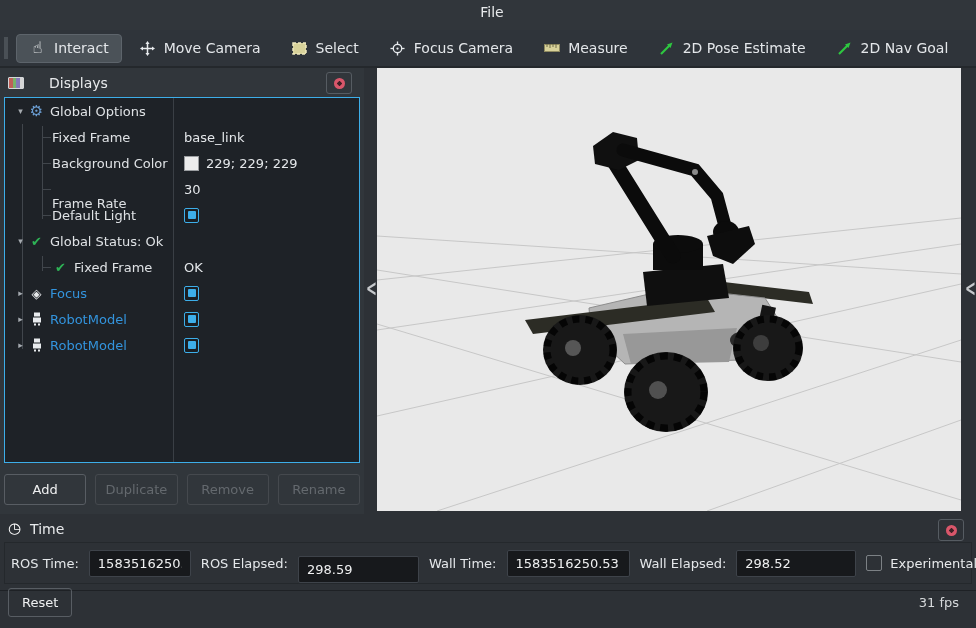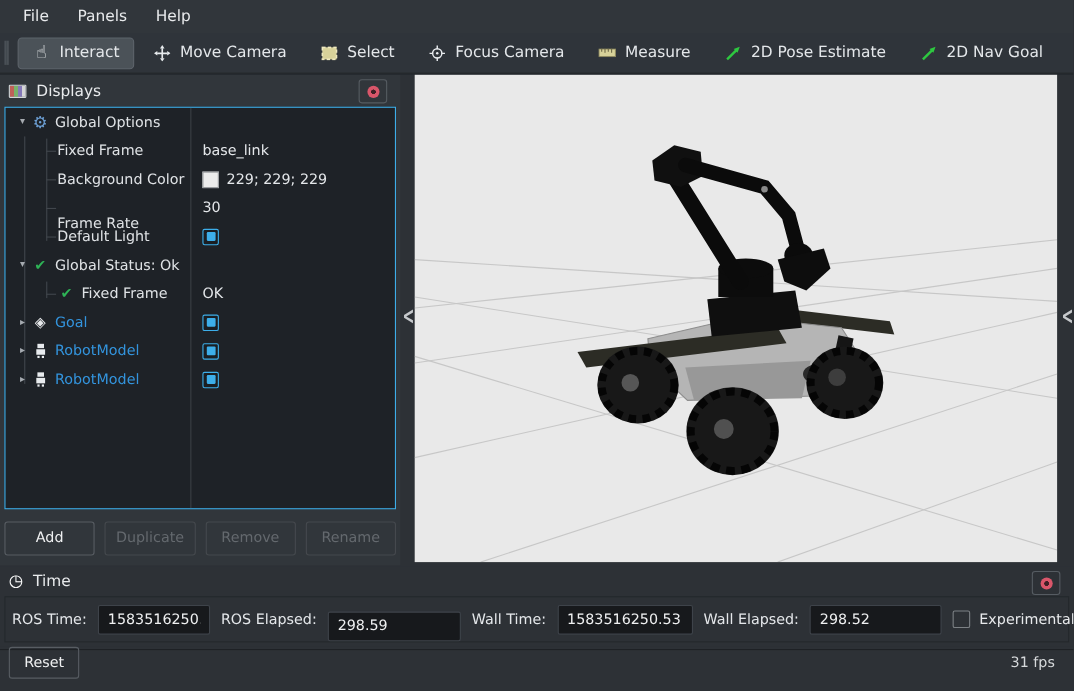--- a/index.html
+++ b/index.html
@@ -5,40 +5,40 @@
   * { box-sizing: border-box; margin: 0; padding: 0; }
   html,body { width: 976px; height: 628px; }
   body {
     font-family: "DejaVu Sans", "Liberation Sans", sans-serif;
     background: #2d3136; color: #e8eaec; overflow: hidden; position: relative;
     font-size: 14px;
   }
   
   #menubar {
     position: absolute; top: 0; left: 0; right: 0; height: 30px;
-    background: #31363b; display: flex; align-items: center; padding-left: 8px;
+    background: #31363b; display: flex; align-items: center; padding-left: 8px; flex-direction: column;
   }
   .menu-item { padding: 4px 13px; cursor: default; }
   
   #toolbar {
     position: absolute; top: 30px; left: 0; right: 0; height: 38px;
     background: #2f343a; display: flex; align-items: center; padding: 0 8px 0 4px;
     border-bottom: 2px solid #24282c;
   }
   .drag-handle { width: 6px; height: 22px; border-left: 2px solid #4a5056; border-right: 2px solid #4a5056; margin-right: 8px; }
   .tool {
     display: flex; align-items: center; gap: 8px; padding: 5px 12px;
     border-radius: 4px; border: 1px solid transparent; color: #e4e7ea; white-space: nowrap;
   }
   .tool.active { background: #4b5258; border-color: #5d646b; }
   .tool-icon { display: inline-flex; align-items: center; justify-content: center; width: 17px; height: 17px; }
   .hand-pointer-icon { font-size: 16px; color: #f2f4f5; line-height: 1; }
   
   #displays-panel { position: absolute; top: 68px; left: 0; width: 364px; height: 446px; background: #31363b; }
-  .panel-header { height: 30px; display: flex; align-items: center; gap: 9px; padding: 0 8px; position: relative; }
+  .panel-header { height: 30px; display: flex; align-items: center; gap: 25px; padding: 0 8px; position: relative; }
   .monitor-icon {
     width: 16px; height: 12px; border: 1px solid #d4d7d9; border-radius: 1px;
     background: linear-gradient(90deg,#bf6058 0 26%,#79b269 26% 50%,#8579b8 50% 76%,#d6d6d6 76%);
   }
   .panel-close {
     position: absolute; right: 12px; top: 4px; width: 26px; height: 22px;
     border: 1px solid #565c62; border-radius: 3px; background: transparent;
     display: flex; align-items: center; justify-content: center;
   }
   .red-dot { width: 11px; height: 11px; border-radius: 50%;
@@ -261,21 +261,21 @@
           </div>
           <span class="tick"></span>
           <div class="tcell-right">
             <span class="tval">OK</span>
           </div>
         </div>
         <div class="trow">
           <div class="tcell-left" style="padding-left: 8px;">
             <span class="expander">▸</span>
             <span class="tree-icon grid-icon">◈</span>
-            <span class="tlabel link">Goal</span>
+            <span class="tlabel link">Focus</span>
           </div>
           <div class="tcell-right">
             <span class="cb checked"></span>
           </div>
         </div>
         <div class="trow">
           <div class="tcell-left" style="padding-left: 8px;">
             <span class="expander">▸</span>
             <span class="tree-icon robot-icon">
               <svg width="12" height="14" viewBox="0 0 12 14">

